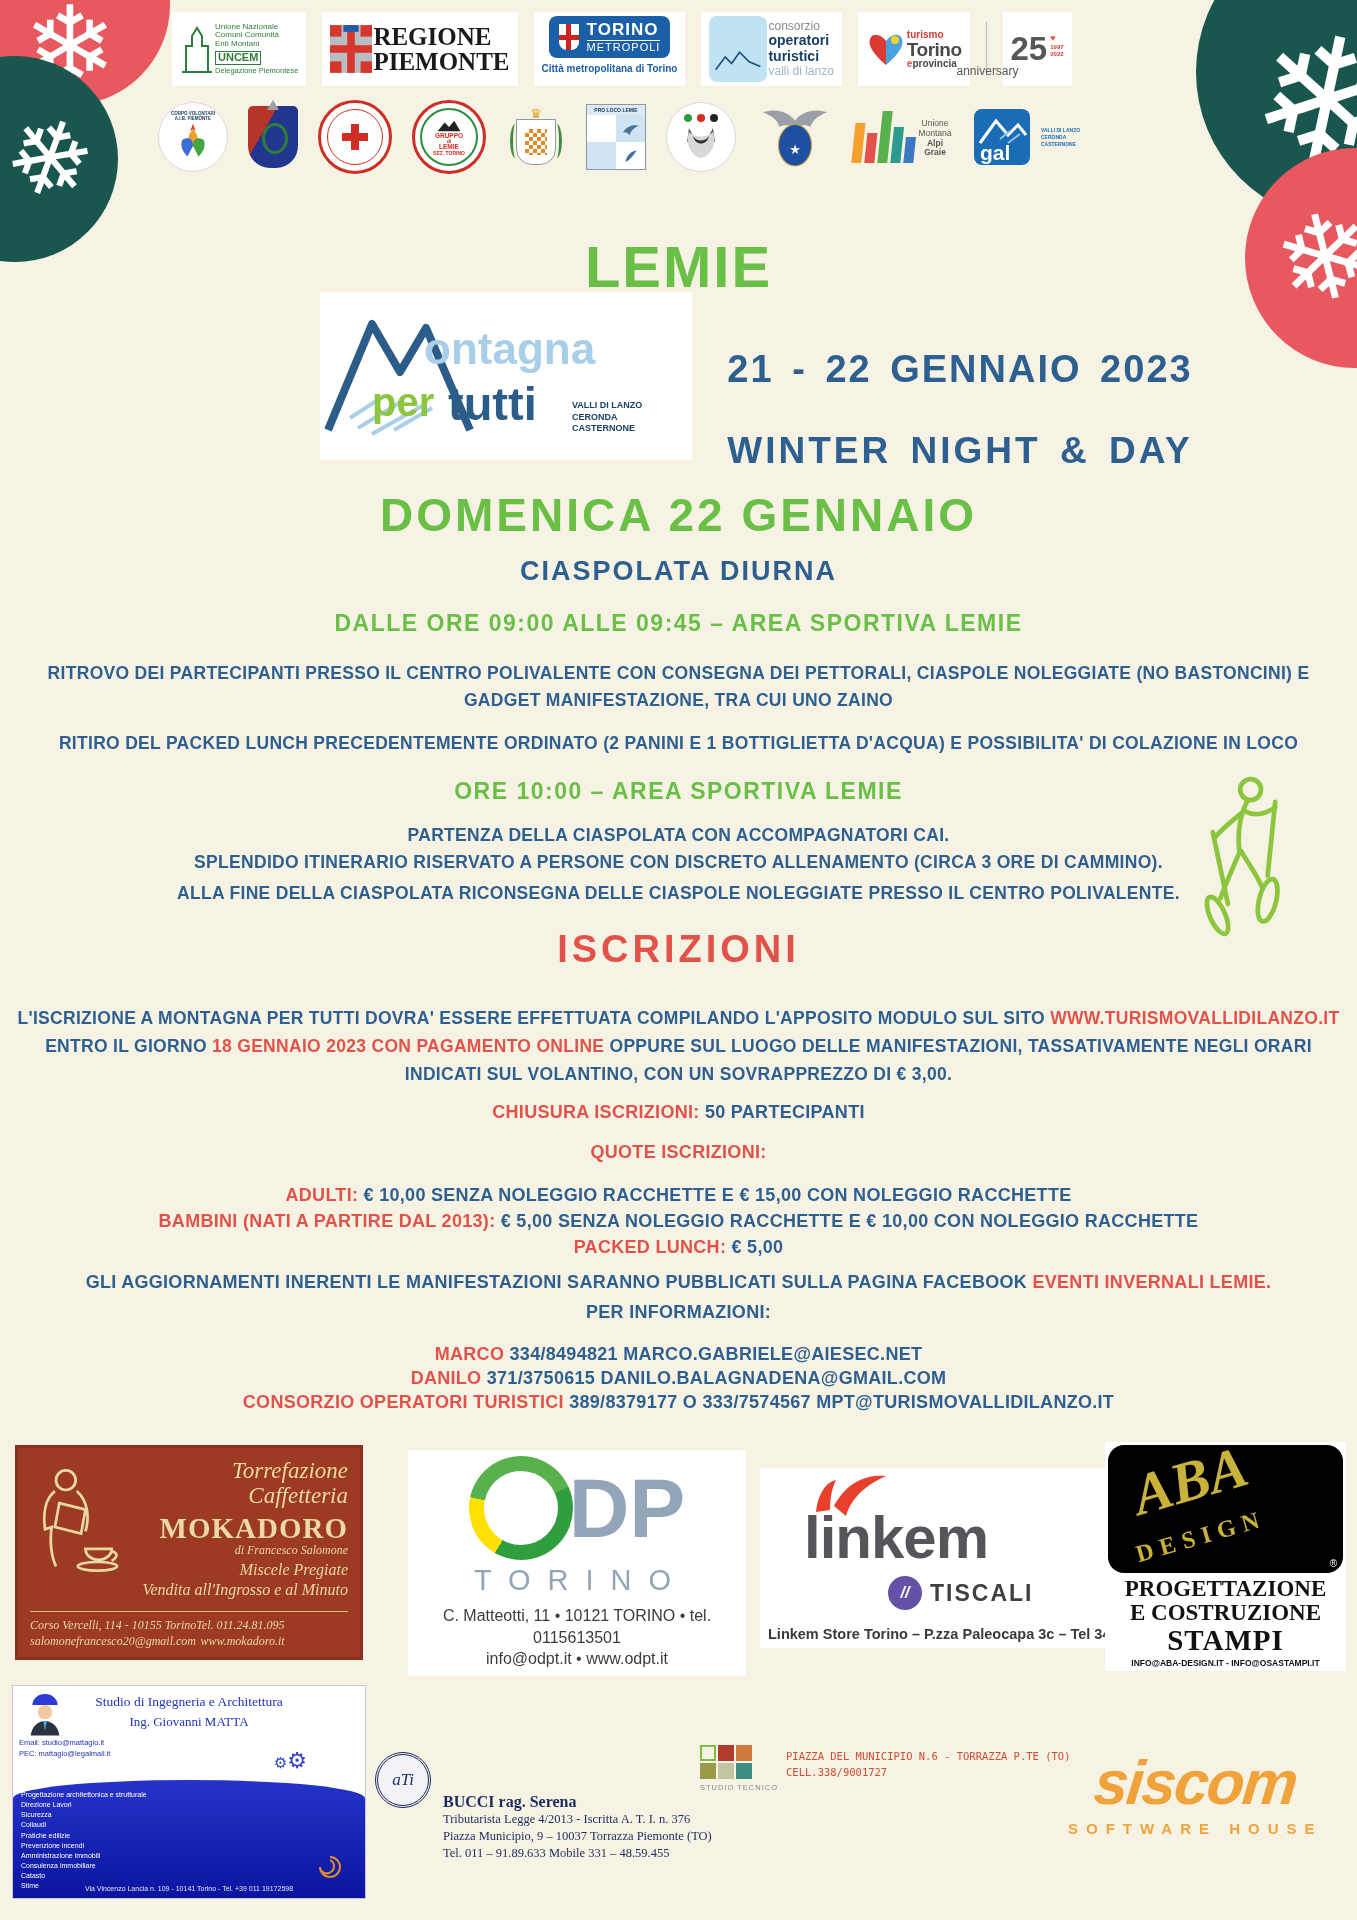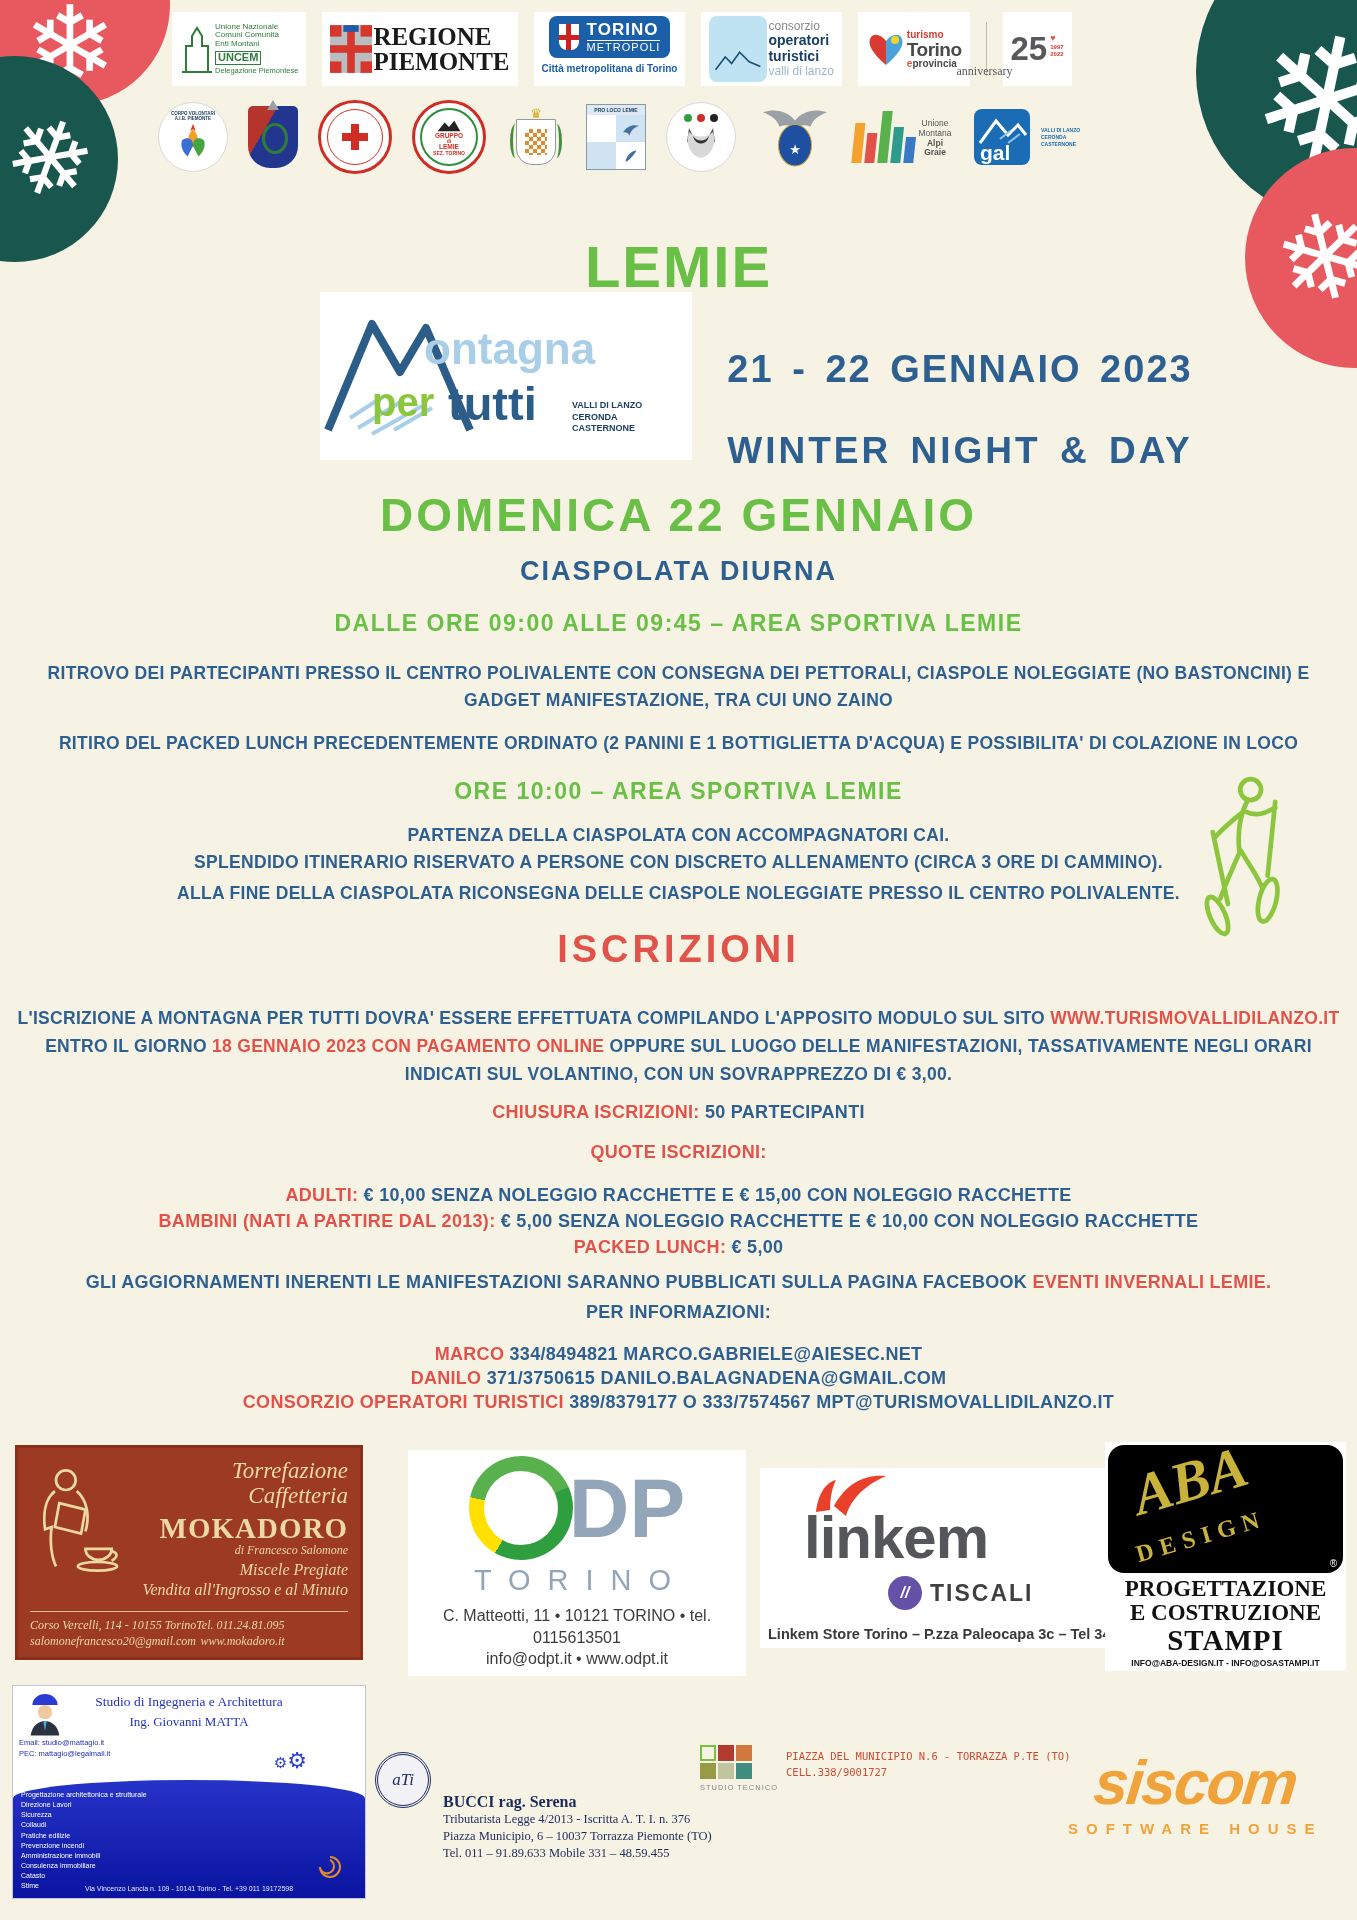--- a/index.html
+++ b/index.html
@@ -279,21 +279,21 @@
 
     <div class="h1item">
       <div style="display:flex;align-items:flex-start;gap:3px;">
         <div class="anv-num">25</div>
         <div class="anv-years">
           <div class="red" style="font-size:9px;">♥</div>
           <div>1997</div>
           <div>2022</div>
         </div>
       </div>
-      <div class="anv-label" style="margin-left:-54px;margin-top:44px;position:absolute;font-family:Liberation Serif, serif;">anniversary</div>
+      <div class="anv-label" style="margin-left:-54px;margin-top:44px;position:absolute;">anniversary</div>
     </div>
   </div>
 
   <div class="h2row">
     <div class="crest-circle">
       <div class="aib-label">CORPO VOLONTARI A.I.B. PIEMONTE</div>
       <svg width="38" height="40" viewBox="0 0 40 44">
         <path d="M20,2 L23,10 L20,8 L17,10 Z" fill="#e03a2f"></path>
         <path d="M20,8 C14,14 12,22 20,28 C28,22 26,14 20,8 Z" fill="#f0a12c"></path>
         <path d="M8,20 C14,16 20,18 20,26 L14,38 C8,32 6,26 8,20 Z" fill="#3b6fd6"></path>
@@ -616,21 +616,21 @@
         <path d="M13,3 A10,10 0 1 1 3,13 A7,7 0 1 0 13,6" stroke="#e08a2e" fill="none" stroke-width="2"></path>
       </svg>
     </div>
   </div>
 
   <div class="bucci">
     <div class="ati">aTi</div>
     <div>
       <div class="bucci-name">BUCCI rag. Serena</div>
       <div class="bucci-line">Tributarista Legge 4/2013 - Iscritta A. T. I. n. 376</div>
-      <div class="bucci-line">Piazza Municipio, 6 – 10037 Torrazza Piemonte (TO)</div>
+      <div class="bucci-line">Piazza Municipio, 9 – 10037 Torrazza Piemonte (TO)</div>
       <div class="bucci-line">Tel. 011 – 91.89.633    Mobile 331 – 48.59.455</div>
     </div>
   </div>
 
   <div class="lisa">
     <div>
       <div class="lisa-grid">
         <span style="border:2px solid #7ac143;"></span>
         <span style="background:#b23b2f;"></span>
         <span style="background:#d07a3f;"></span>

